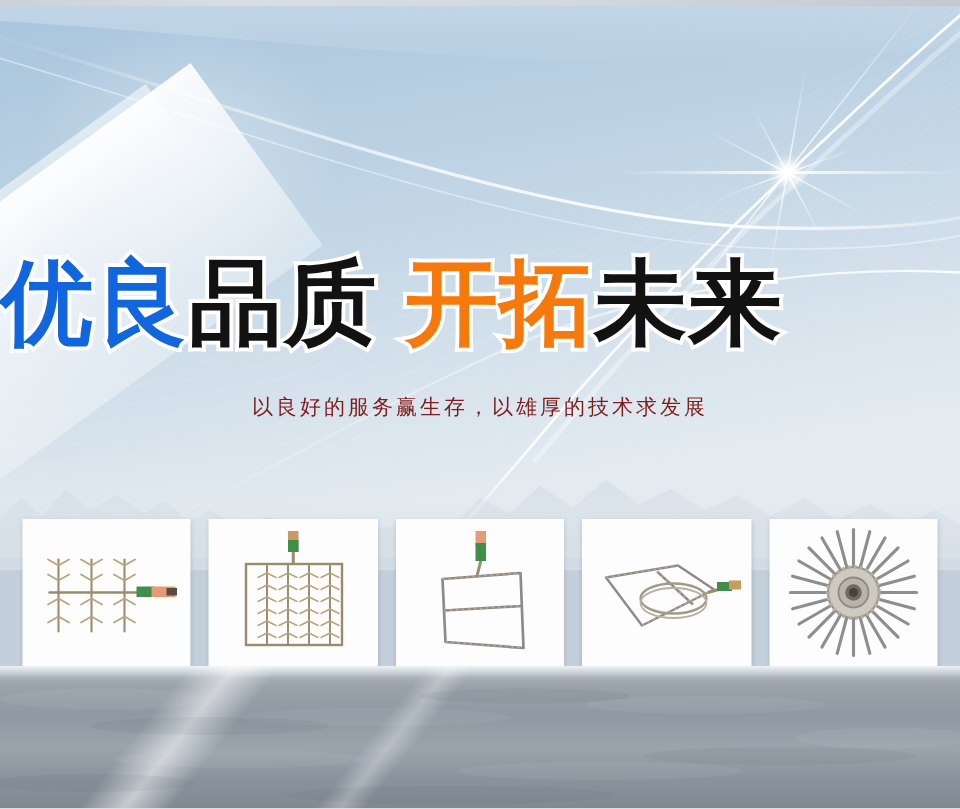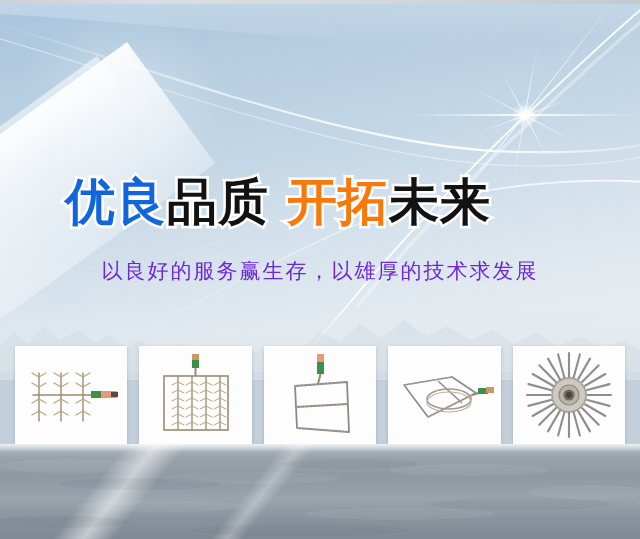--- a/index.html
+++ b/index.html
@@ -102,45 +102,45 @@
     transform:rotate(38deg); transform-origin:0 0;
   }
   .ground-mottle{
     position:absolute;left:0;top:0;width:640px;height:95px;
     opacity:.55;
   }
 
   
   .headline{
     position:absolute; left:0; top:166px; width:556px;
-    text-align:center;
+    text-align:left;
     font-family:"DejaVu Sans","Liberation Sans",sans-serif;
-    font-size:50px;
+    font-size:62px;
     font-weight:bold;
     line-height:72px;
     letter-spacing:1px;
     white-space:nowrap;
     -webkit-text-stroke:5px #ffffff;
     paint-order:stroke fill;
     text-shadow:0 1px 0 rgba(255,255,255,.9);
   }
   .headline span{display:inline-block;}
   .hl-blue{color:#1166dd;}
   .hl-black{color:#121212;}
   .hl-orange{color:#f7790c;}
   .hl-gap{width:18px;display:inline-block;}
 
   
   .subtitle{
     position:absolute; left:0; top:258px; width:640px;
     text-align:center;
-    font-family:Liberation Mono, monospace;
-    font-size:21px;
+    font-family:Liberation Serif, serif;
+    font-size:14px;
     line-height:30px;
-    color:#6d28d9;
+    color:#7f1d1d;
     letter-spacing:2px;
     white-space:nowrap;
   }
 
   
   .cards{
     position:absolute; left:15px; top:346px;
     width:610px; height:98px;
     display:flex; gap:12px;
   }

